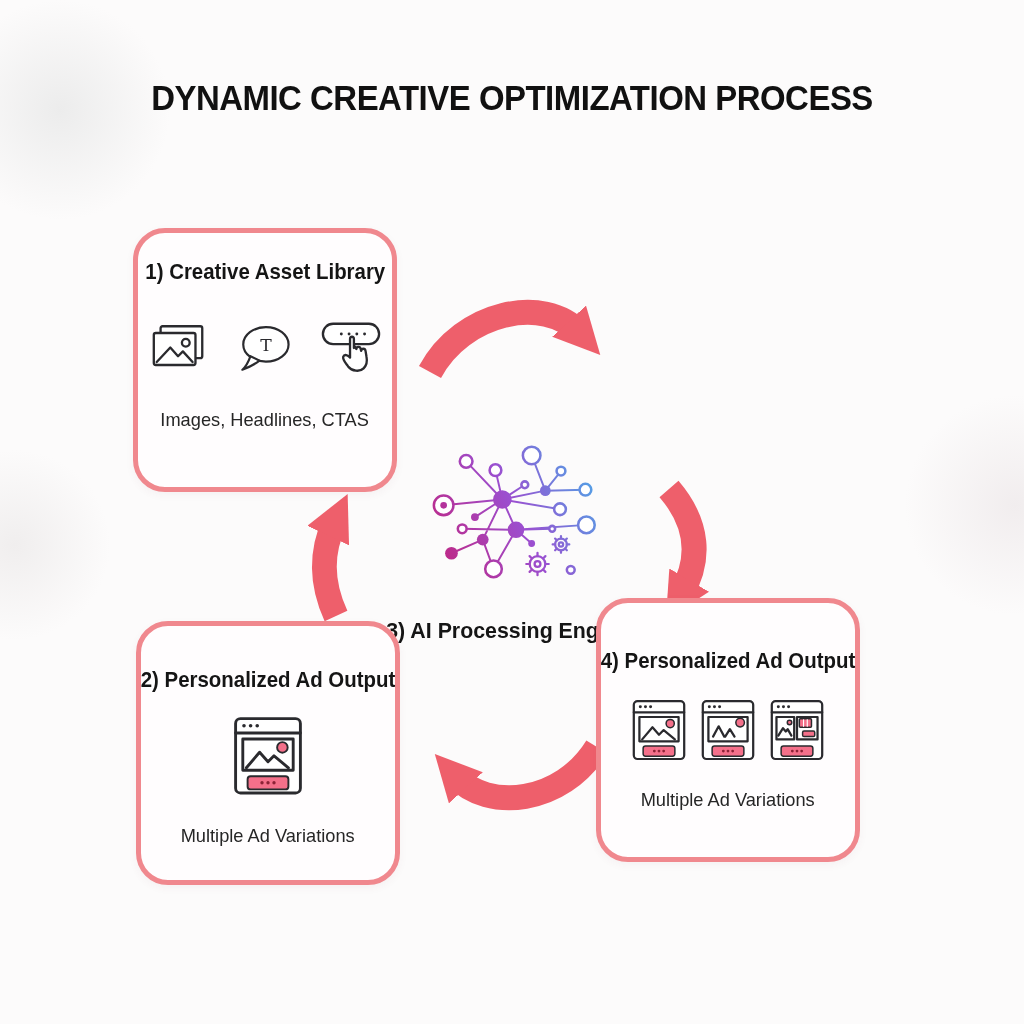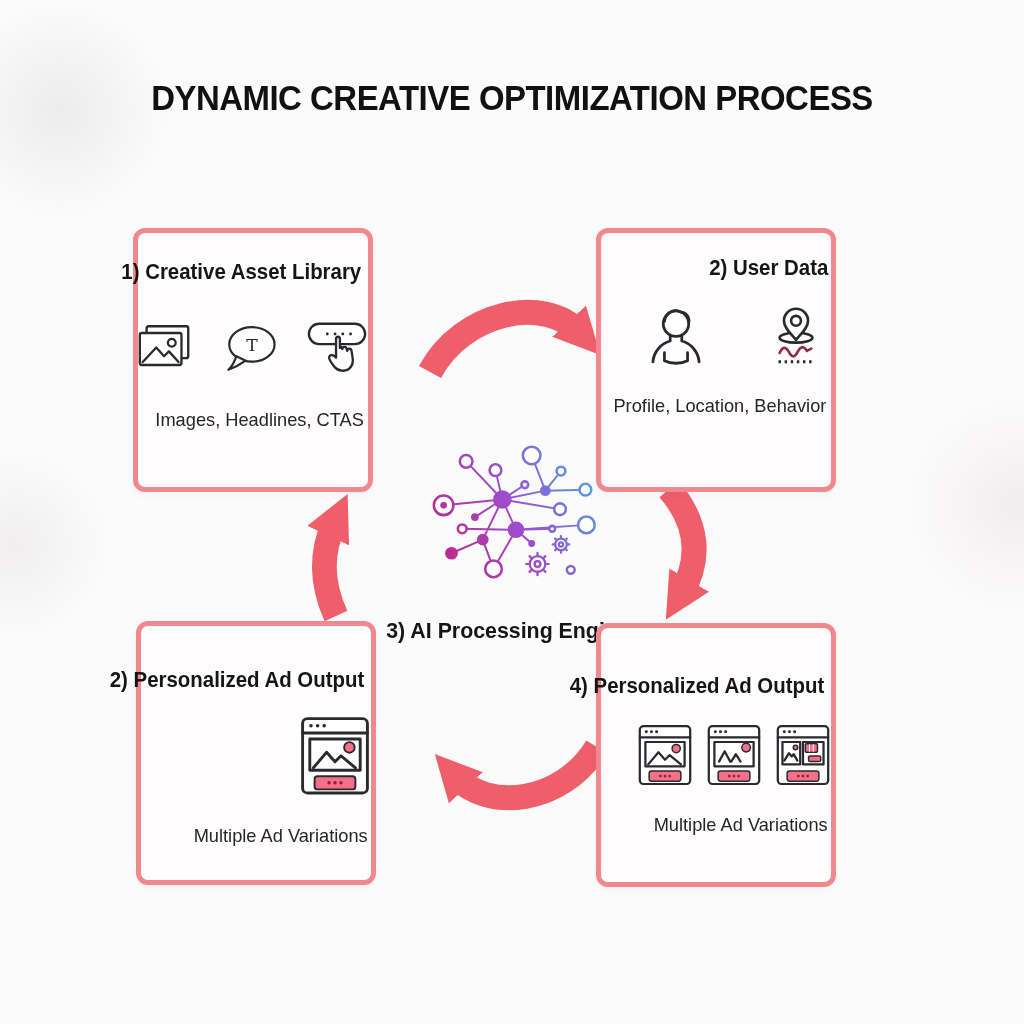--- a/index.html
+++ b/index.html
@@ -23,29 +23,29 @@
       radial-gradient(circle at 15px 545px, #f0eeee 0, rgba(240,238,238,0) 95px),
       radial-gradient(circle at 1015px 505px, #f1edee 0, rgba(241,237,238,0) 110px),
       #fcfbfb;
   }
   .title{
     position:absolute;top:78px;left:0;width:100%;
     text-align:center;font-size:35px;font-weight:800;color:#111;
     transform:scaleX(0.94);letter-spacing:-0.5px;white-space:nowrap;
   }
   .step-box{
-    position:absolute;width:240px;height:264px;
-    border:5px solid var(--box-border);border-radius:12px;
+    position:absolute;width:264px;height:264px;
+    border:5px solid var(--box-border);border-radius:32px;
     background:#fffdfe;box-shadow:0 3px 8px rgba(120,60,70,0.05);
-    display:flex;flex-direction:column;align-items:flex-end;
+    display:flex;flex-direction:column;align-items:center;
   }
   .box-tl{left:133px;top:228px}
   .box-tr{left:596px;top:228px}
   .box-bl{left:136px;top:621px}
-  .box-br{left:596px;top:623px}
+  .box-br{left:596px;top:598px}
   .box-heading{
     font-size:21.5px;font-weight:700;color:#151515;white-space:nowrap;
     transform:scaleX(0.95);
   }
   .box-caption{
     font-size:19px;font-weight:400;color:#262626;white-space:nowrap;
     transform:scaleX(0.96);
   }
   .icon-row{display:flex;align-items:center;justify-content:center}
   
@@ -123,39 +123,20 @@
         <circle cx="22" cy="17.5" r="1.5" class="dot"></circle>
         <circle cx="30" cy="17.5" r="1.5" class="dot"></circle>
         <circle cx="38" cy="17.5" r="1.5" class="dot"></circle>
         <circle cx="46" cy="17.5" r="1.5" class="dot"></circle>
         <path class="st" d="M31 23 L31 42 C29 39 25 38 24 41 C23 44 26 47 29 51 C33 56 41 57 45 53 C48 50 49 46 48 41 L47 35 C46.5 32 43 32 42.5 35 L42 33 C41.5 30 38 30 37.5 33 L37 32 C36.5 29.5 35 30 35 32 L35 23 C35 19.5 31 19.5 31 23 Z"></path>
       </svg>
     </div>
     <div class="box-caption">Images, Headlines, CTAS</div>
   </div>
 
-  <div class="step-box box-tr">
-    <div class="box-heading">2) User Data</div>
-    <div class="icon-row">
-      <svg width="74" height="84" viewBox="0 0 64 64">
-        <circle cx="32" cy="17" r="11" class="st"></circle>
-        <path d="M22 15 C23 7 31 4 36 7 C41 7 44 12 43 16" class="ln"></path>
-        <path d="M27 27 L27 32 C20 34 13 40 12 50 M37 27 L37 32 C44 34 51 40 52 50" class="ln"></path>
-        <path d="M22 42 L22 49 C28 52 36 52 42 49 L42 42" class="ln"></path>
-      </svg>
-      <svg width="70" height="84" viewBox="0 0 64 64">
-        <ellipse cx="32" cy="29" rx="15" ry="4.5" class="ln"></ellipse>
-        <path d="M32 31 C27 25 21 20 21 13.5 A11 11 0 0 1 43 13.5 C43 20 37 25 32 31 Z" class="st"></path>
-        <circle cx="32" cy="13.5" r="4.5" class="ln"></circle>
-        <path d="M17 43 Q21 34 25.5 42 Q29.5 50 33.5 42 Q37.5 34 42 41 L46 39" class="wave"></path>
-        <line x1="16" y1="51" x2="47" y2="51" class="dash"></line>
-      </svg>
-    </div>
-    <div class="box-caption">Profile, Location, Behavior</div>
-  </div>
 
   <svg class="engine-net" viewBox="0 0 180 170">
     <defs>
       <linearGradient id="ng" gradientUnits="userSpaceOnUse" x1="0" y1="120" x2="180" y2="30">
         <stop offset="0" class="s1"></stop>
           <stop offset="0.5" class="s2"></stop>
           <stop offset="1" class="s3"></stop>
       </linearGradient>
     </defs>
     <path class="edge" d="M76 64 L16 70 M76 64 L39 25 M76 64 L69 34 M76 64 L99 49 M76 64 L120 55 M76 64 L135 74 M76 64 L90 95 M76 64 L48 82 M76 64 L56 105 M90 95 L162 90 M90 95 L67 135 M90 95 L106 109 M90 95 L35 94 M90 95 L127 94 M120 55 L106 19 M120 55 L136 35 M120 55 L161 54 M56 105 L24 119 M56 105 L67 135"></path>

